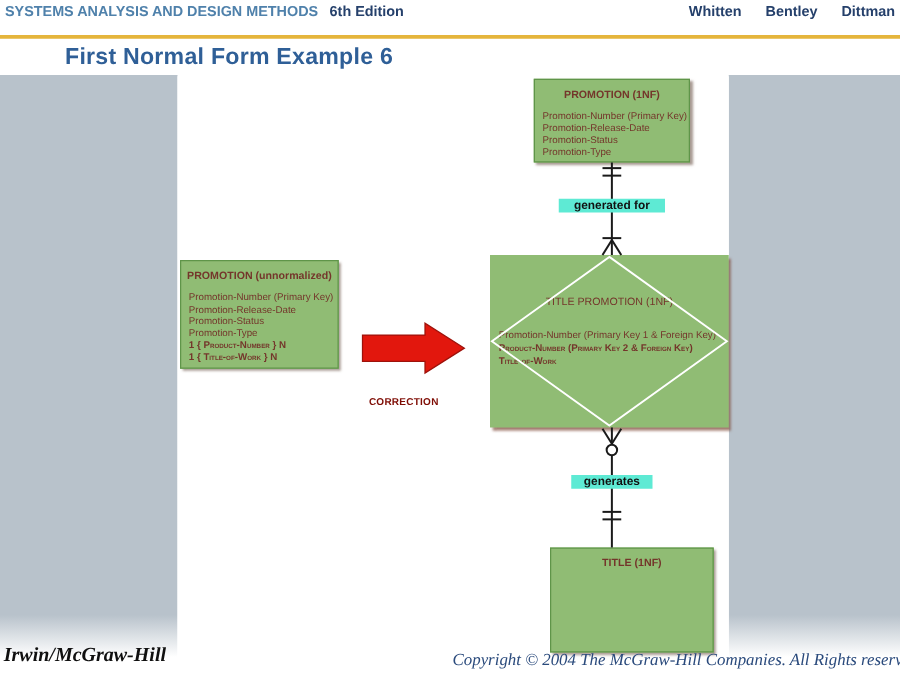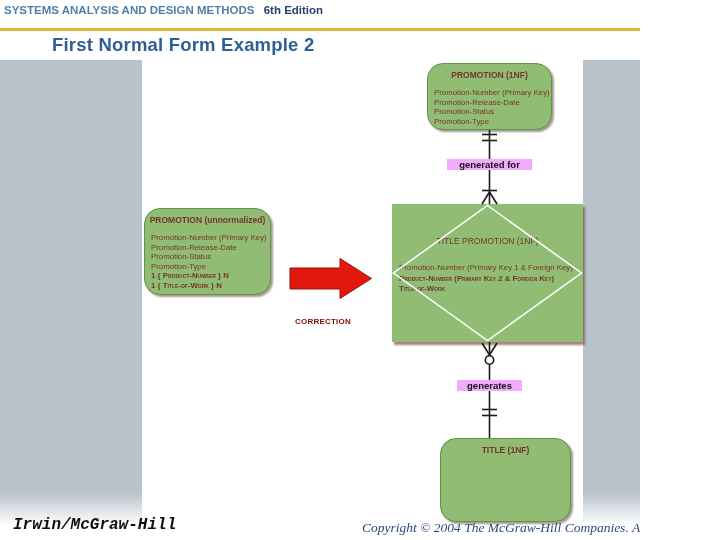--- a/index.html
+++ b/index.html
@@ -1,16 +1,16 @@
 <!DOCTYPE html>
 <html><head>
 <meta charset="utf-8">
 <style>
   html,body{margin:0;padding:0;background:#fff;}
-  #page{position:relative;width:640px;height:540px;overflow:hidden;
+  #page{position:relative;width:720px;height:540px;overflow:hidden;
         font-family:"Liberation Sans",sans-serif;background:#fff;}
 
   
   .header-bar{position:absolute;left:0;top:0;width:720px;height:28px;background:#fff;}
   .hdr-left{position:absolute;left:4px;top:4px;font-size:11.5px;font-weight:bold;white-space:nowrap;}
   .book-title{color:#4F81AB;}
   .edition{color:#25406B;margin-left:6px;}
   .hdr-right{position:absolute;right:4px;top:4px;font-size:11.5px;font-weight:bold;color:#25406B;white-space:nowrap;}
   .hdr-right span{margin-left:16px;}
   .gold-line{position:absolute;left:0;top:28px;width:720px;height:3px;background:#E5B53C;}
@@ -21,66 +21,71 @@
 
   
   .content{position:absolute;left:0;top:60px;width:720px;height:480px;background:#fff;}
   .gray-col{position:absolute;top:0;height:480px;
             background:linear-gradient(to bottom,#B8C2CB 0%,#B8C2CB 90%,#ffffff 97%);}
   .gray-col.left{left:0;width:142px;}
   .gray-col.right{left:583px;width:137px;}
   .slide-panel{position:absolute;left:142px;top:1px;width:441px;height:479px;background:#fff;}
 
   
-  .entity{position:absolute;background:#90BC74;border:1.6px solid #5F9549;border-radius:16px;
+  .entity{position:absolute;background:#90BC74;border:1.6px solid #5F9549;border-radius:0;
           color:#74362B;z-index:4;box-shadow:2px 2px 2px rgba(95,70,55,.55);box-sizing:border-box;}
   .entity .etitle{text-align:center;font-size:8.5px;font-weight:bold;margin-top:6px;}
   .entity .attrs{font-size:7.8px;line-height:9.5px;margin:8px 0 0 6px;white-space:nowrap;}
   .caps{font-weight:bold;font-variant:small-caps;}
 
   .box-top{left:427px;top:63px;width:125px;height:67px;}
   .box-left{left:144px;top:208px;width:127px;height:87px;}
   .box-bottom{left:440px;top:438px;width:131px;height:84px;}
   .box-bottom .attrs{line-height:9.3px;margin-top:4px;}
 
   .diamond-sq{position:absolute;left:392px;top:204px;width:191px;height:138px;background:#90BC74;
               z-index:4;color:#74362B;box-shadow:2px 3px 2px rgba(120,62,44,.65);}
   .diamond-sq .etitle{position:absolute;left:0;top:32px;width:100%;text-align:center;
                       font-size:8.5px;font-weight:normal;}
   .diamond-sq .attrs{position:absolute;left:7px;top:59px;font-size:7.8px;line-height:10.5px;white-space:nowrap;}
 
   .overlay{position:absolute;left:0;top:0;width:720px;height:540px;z-index:5;pointer-events:none;}
 
-  .rel-label{position:absolute;background:#f0abfc;text-align:center;font-size:9.5px;font-weight:bold;
+  .rel-label{position:absolute;background:#5eead4;text-align:center;font-size:9.5px;font-weight:bold;
              color:#111;z-index:6;}
   .lbl-genfor{left:447px;top:159px;width:85px;}
   .lbl-gen{left:457px;top:380px;width:65px;}
   .lbl-correction{position:absolute;left:292px;top:271px;width:62px;text-align:center;
                   font-size:8px;font-weight:bold;color:#7F0D05;z-index:6;letter-spacing:.2px;margin-top:46px;}
 
   
-  .footer-left{position:absolute;left:3px;top:516px;font-family:Liberation Mono, monospace;
-               font-style:italic;font-weight:bold;font-size:16px;color:#101010;z-index:7;margin-left:10px;}
+  .footer-left{position:absolute;left:3px;top:516px;font-family:Liberation Serif, serif;
+               font-style:italic;font-weight:bold;font-size:16px;color:#101010;z-index:7;}
   .footer-right{position:absolute;left:362px;top:520px;font-family:"Liberation Serif","DejaVu Serif",serif;
                 font-style:italic;font-size:13.5px;color:#2A4A7C;z-index:7;white-space:nowrap;}
 </style>
 </head>
 <body>
 
 <div id="page">
 
   <div class="header-bar">
     <div class="hdr-left">
       <span class="book-title">SYSTEMS ANALYSIS AND DESIGN METHODS</span>
       <span class="edition">6th Edition</span>
     </div>
+    <div class="hdr-right">
+      <span>Whitten</span>
+      <span>Bentley</span>
+      <span>Dittman</span>
+    </div>
   </div>
   <div class="gold-line"></div>
 
-  <div class="slide-title">First Normal Form Example 2</div>
+  <div class="slide-title">First Normal Form Example 6</div>
 
   <div class="content">
     <div class="gray-col left"></div>
     <div class="gray-col right"></div>
     <div class="slide-panel"></div>
   </div>
 
   <div class="entity box-top">
     <div class="etitle">PROMOTION (1NF)</div>
     <div class="attrs">

